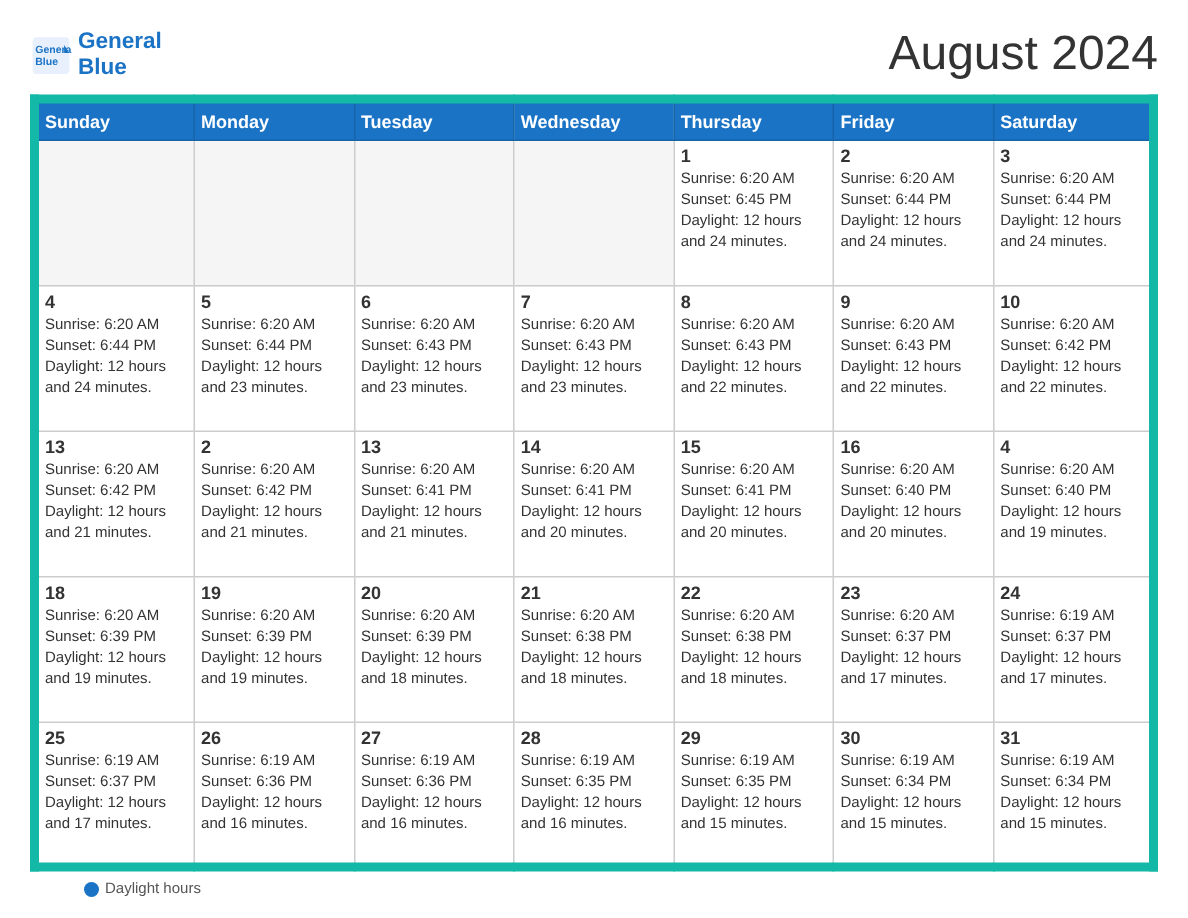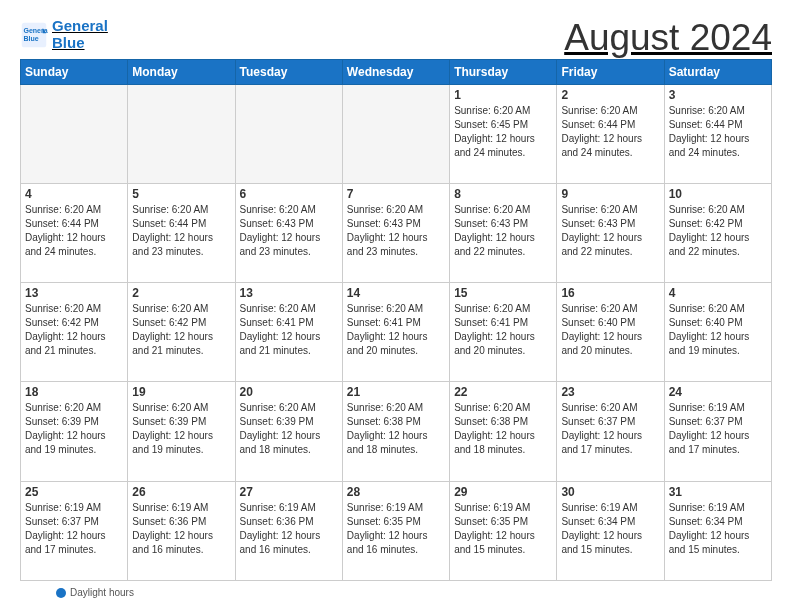--- a/index.html
+++ b/index.html
@@ -13,22 +13,22 @@
     .page {
       width: 792px;
       height: 612px;
       padding: 18px 20px 14px 20px;
       display: flex;
       flex-direction: column;
     }
     .header {
       display: flex;
       justify-content: space-between;
-      align-items: flex-start;
-      text-decoration: underline;
+      align-items: flex-end;
+      margin-bottom: 10px;
     }
     .logo {
       display: flex;
       align-items: center;
       gap: 4px;
     }
     .logo-text {
       font-size: 15px;
       font-weight: bold;
       color: #333;
@@ -38,33 +38,33 @@
       color: #1a73c5;
     }
     .logo-icon {
       width: 28px;
       height: 28px;
     }
     .title-block {
       text-align: right;
     }
     .month-year {
-      font-size: 37px;
+      font-size: 32px;
       font-weight: 300;
       color: #333;
       line-height: 1.1;
     }
     .location {
       font-size: 14px;
       color: #555;
       margin-top: 2px;
     }
     .calendar {
       flex: 1;
-      border: 1px solid #14b8a6;
+      border: 6px solid #14b8a6;
       border-collapse: collapse;
       width: 100%;
       table-layout: fixed;
     }
     .calendar th {
       background: #1a73c5;
       color: #fff;
       font-size: 12px;
       font-weight: bold;
       padding: 5px 4px;

